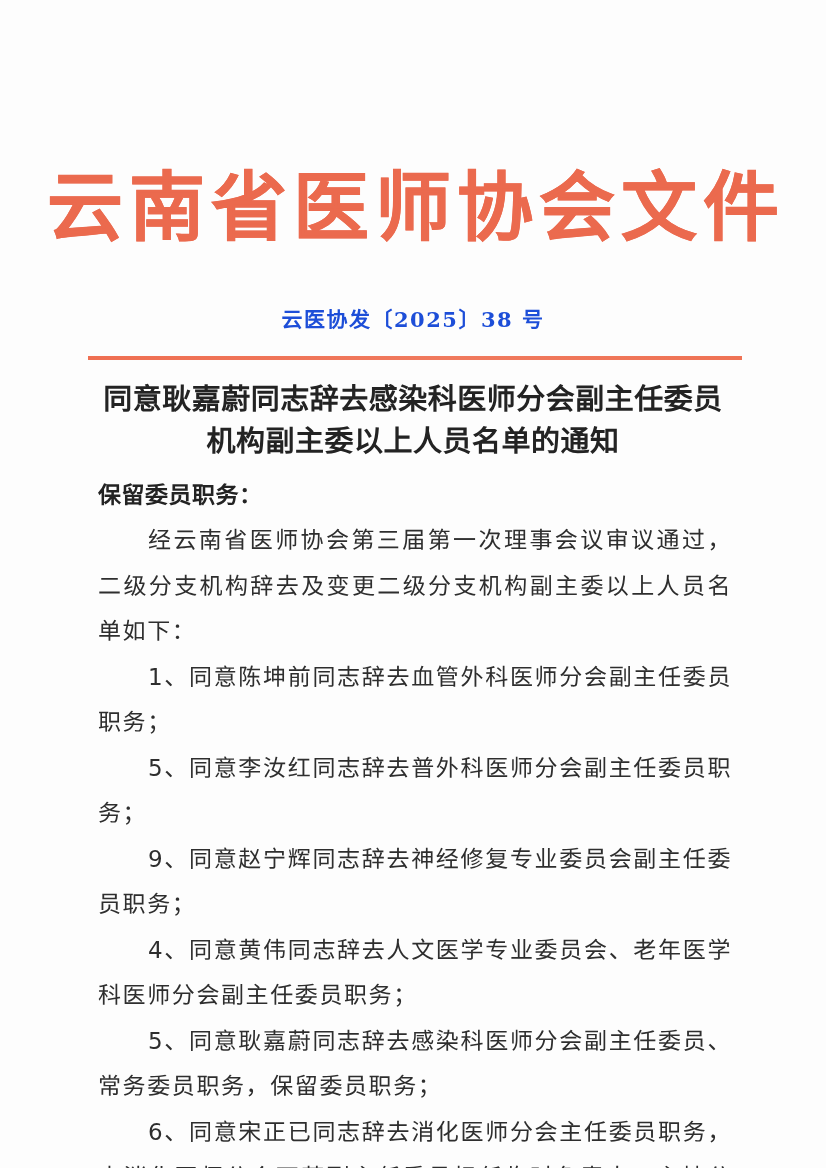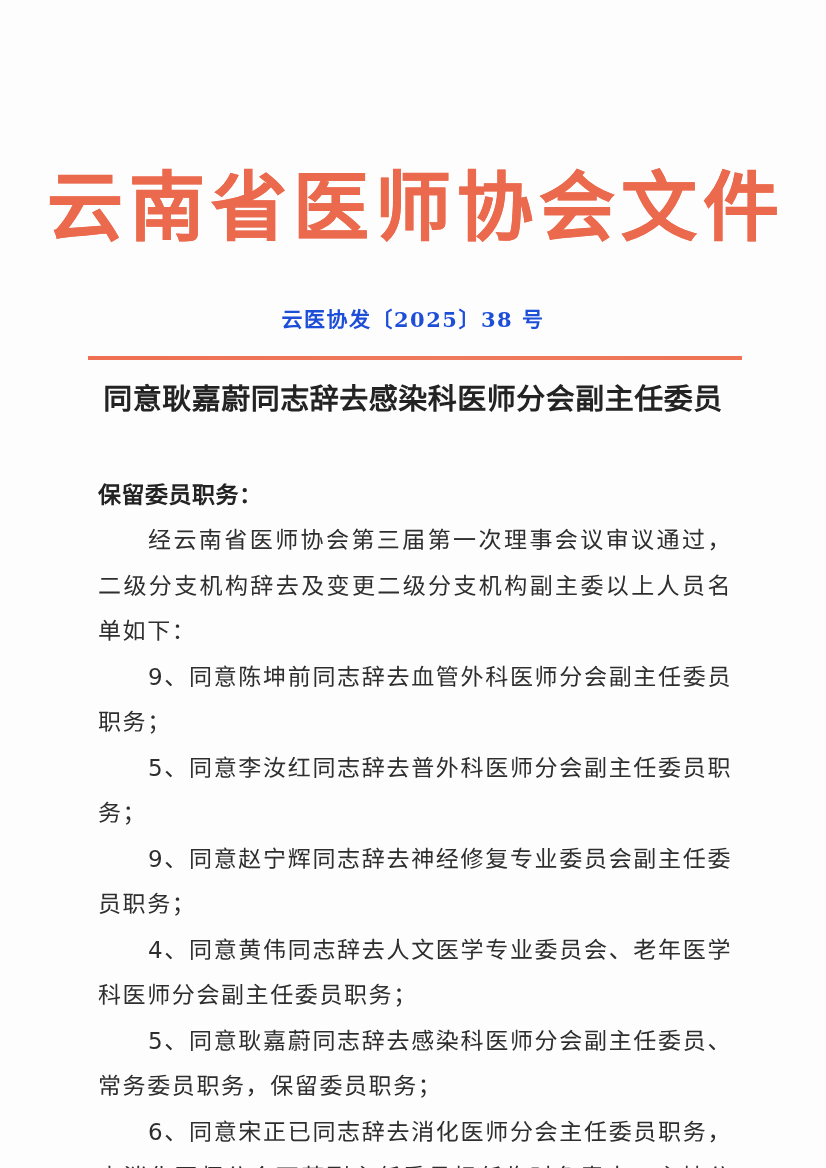--- a/index.html
+++ b/index.html
@@ -119,29 +119,30 @@
   <div class="letterhead">
     <div class="letterhead-title">云南省医师协会文件</div>
   </div>
 
   <div class="doc-number">云医协发〔2025〕38 号</div>
 
   <div class="red-rule"></div>
 
   <div class="doc-title">
     <span class="tline">同意耿嘉蔚同志辞去感染科医师分会副主任委员</span>
+    <span class="tline">机构副主委以上人员名单的通知</span>
   </div>
 
   <div class="body-block">
 
     <div class="salutation">保留委员职务：</div>
 
     <p class="para">经云南省医师协会第三届第一次理事会议审议通过，二级分支机构辞去及变更二级分支机构副主委以上人员名单如下：</p>
 
-    <p class="para">9、同意陈坤前同志辞去血管外科医师分会副主任委员职务；</p>
+    <p class="para">1、同意陈坤前同志辞去血管外科医师分会副主任委员职务；</p>
     <p class="para">5、同意李汝红同志辞去普外科医师分会副主任委员职务；</p>
     <p class="para">9、同意赵宁辉同志辞去神经修复专业委员会副主任委员职务；</p>
     <p class="para">4、同意黄伟同志辞去人文医学专业委员会、老年医学科医师分会副主任委员职务；</p>
     <p class="para">5、同意耿嘉蔚同志辞去感染科医师分会副主任委员、常务委员职务，保留委员职务；</p>
     <p class="para">6、同意宋正已同志辞去消化医师分会主任委员职务，由消化医师分会万苹副主任委员担任临时负责人，主持分会工作至分会换届；</p>
 
   </div>
 
 </div>
 

